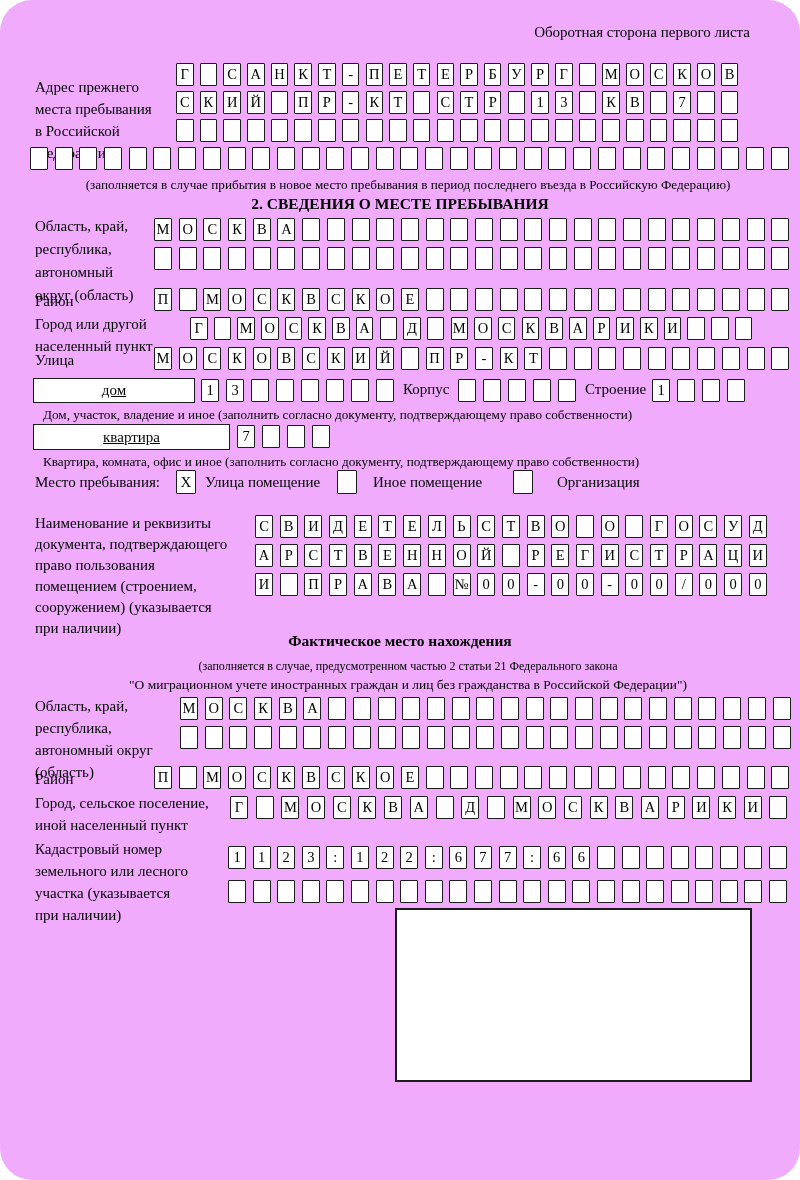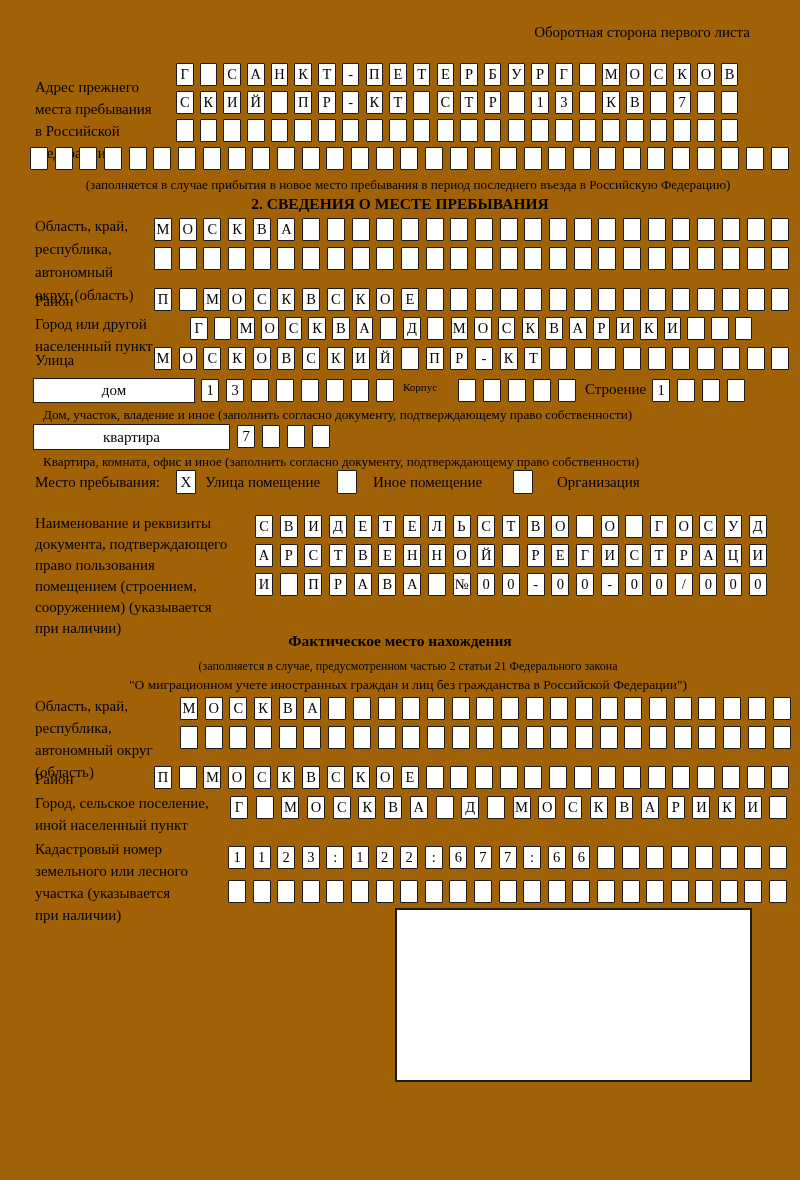--- a/index.html
+++ b/index.html
@@ -1,38 +1,38 @@
 <!DOCTYPE html>
 <html lang="ru"><head>
 <meta charset="utf-8">
 <style>
   html,body{margin:0;padding:0;background:#fff;}
   body{font-family:"Liberation Serif","DejaVu Serif",serif;color:#000;}
-  .page{position:relative;width:800px;height:1180px;background:#a16207;overflow:hidden;}
+  .page{position:relative;width:800px;height:1180px;background:#f0abfc;overflow:hidden;border-radius:32px;}
   .abs{position:absolute;}
   .lbl{font-size:15px;line-height:22px;white-space:pre-line;}
   .cap{font-size:13.2px;line-height:17px;padding-left:8px;}
   .ttl{font-weight:bold;font-size:15.5px;text-align:center;left:0;width:800px;}
   .ctr{text-align:center;left:0;width:800px;}
   .boxrow{display:flex;}
   .boxrow .box{
     flex:none;box-sizing:border-box;
     width:var(--w,17.5px);height:var(--h,23px);
     border:1.6px solid #1c1c1c;margin-right:var(--g,6.2px);
     display:flex;align-items:center;justify-content:center;
     font-size:14.5px;background:#fff;border-radius:1px;
   }
   .pW{--w:18px;--g:6.7px;}
   .p22{--w:18px;--g:7.7px;}
   .p23{--w:18px;--g:6.6px;}
   .p8{--w:18px;--g:7px;}
   .cb .box{--w:20px;--h:24px;font-size:15px;}
   .fieldrect{
     box-sizing:border-box;border:1.6px solid #1c1c1c;background:#fff;
-    display:flex;align-items:center;justify-content:center;font-size:15px;
+    display:flex;align-items:center;justify-content:center;font-size:15px;text-decoration:underline;
   }
   .markrect{box-sizing:border-box;border:2px solid #1c1c1c;background:#fff;}
 </style>
 </head>
 <body>
 
 <div class="page">
 
   <div class="abs" style="left:505px;top:24px;width:245px;font-size:15px;text-align:right;">Оборотная сторона первого листа</div>
 
@@ -309,21 +309,21 @@
   <div class="abs boxrow p8" style="left:201px;top:379px;">
       <span class="box">1</span>
       <span class="box">3</span>
       <span class="box"></span>
       <span class="box"></span>
       <span class="box"></span>
       <span class="box"></span>
       <span class="box"></span>
       <span class="box"></span>
     </div>
-  <div class="abs" style="left:403px;top:381px;font-size:11px;">Корпус</div>
+  <div class="abs" style="left:403px;top:381px;font-size:15px;">Корпус</div>
   <div class="abs boxrow p8" style="left:458px;top:379px;">
       <span class="box"></span>
       <span class="box"></span>
       <span class="box"></span>
       <span class="box"></span>
       <span class="box"></span>
     </div>
   <div class="abs" style="left:585px;top:381px;font-size:15px;">Строение</div>
   <div class="abs boxrow p8" style="left:652px;top:379px;">
       <span class="box">1</span>

